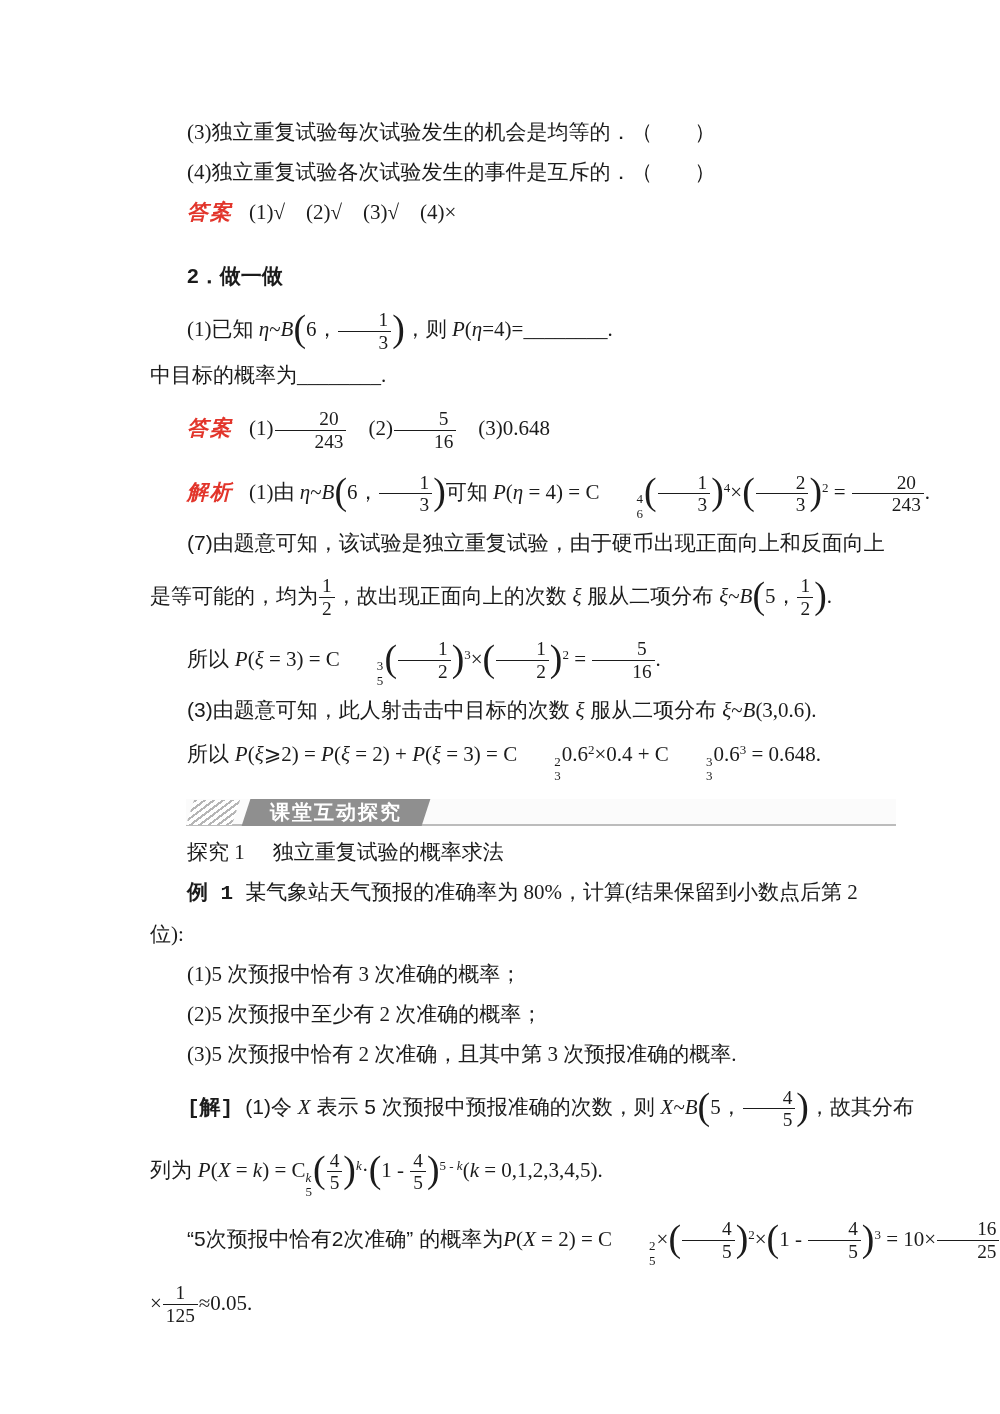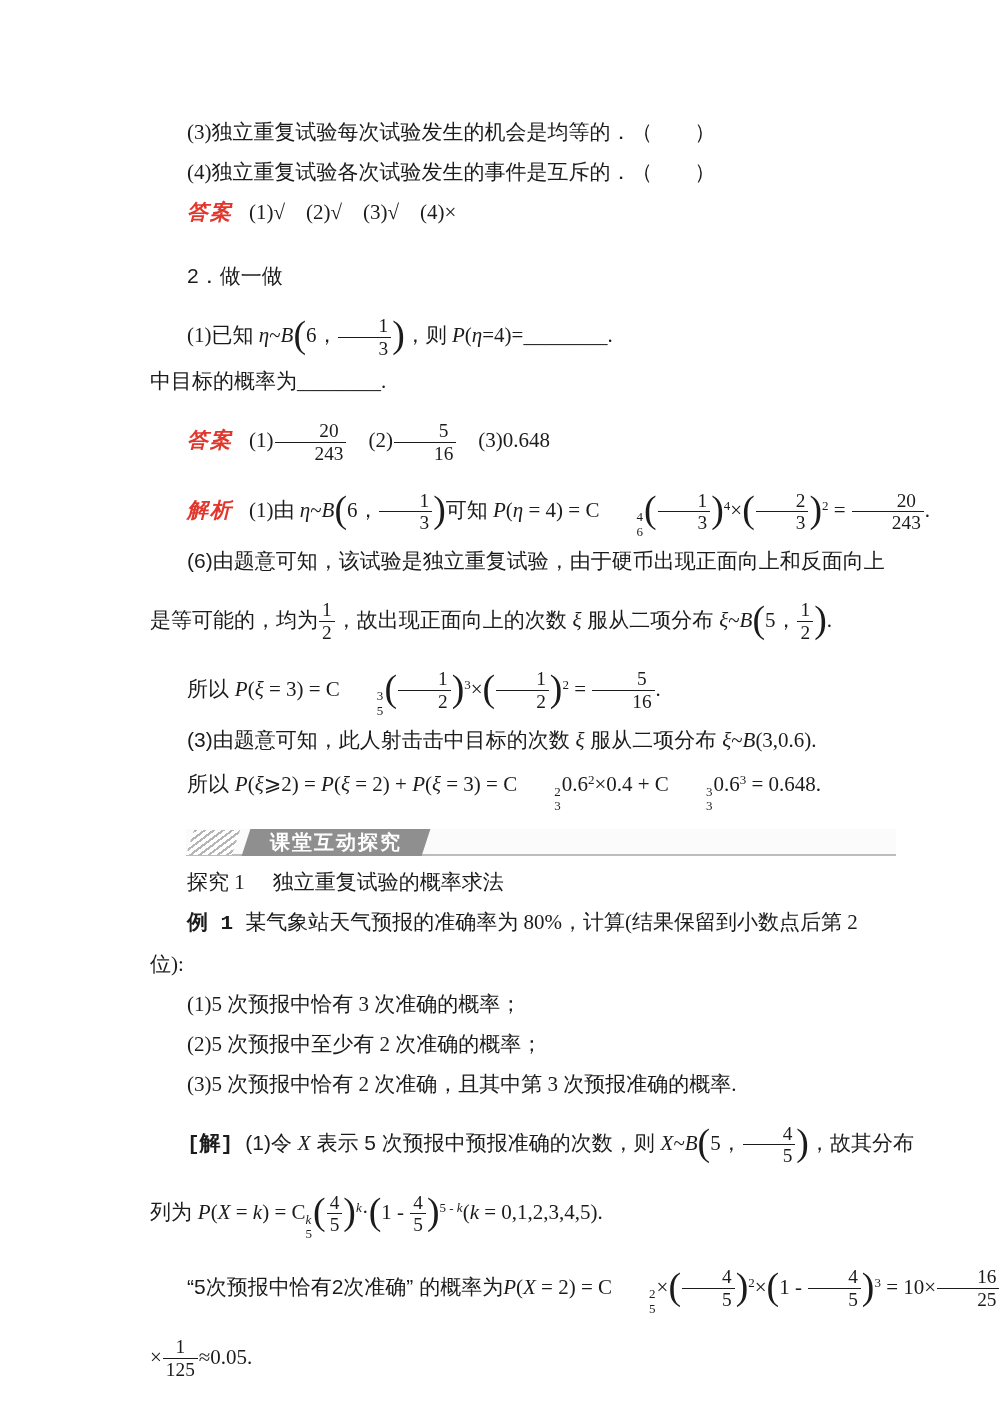--- a/index.html
+++ b/index.html
@@ -13,36 +13,36 @@
   *{box-sizing:border-box;}
   html,body{margin:0;padding:0;}
   body{
     width:1000px;height:1414px;background:#ffffff;color:var(--ink);
     font-size:21px;overflow:hidden;
     font-family:"Liberation Serif","DejaVu Serif",serif;
   }
   .page{position:relative;width:1000px;height:1414px;padding:110px 145px 12px 150px;}
   p{margin:0;white-space:nowrap;}
   .p-plain{line-height:36px;margin-top:4px;}
-  .p-math{line-height:44px;margin-top:19px;}
+  .p-math{line-height:44px;margin-top:13px;}
   .ind{text-indent:37px;}
   .serif{font-family:"Liberation Serif","DejaVu Serif",serif;}
   .sans{font-family:"Liberation Sans","DejaVu Sans",sans-serif;}
   .red-lbl{
     color:var(--accent-red);
     font-family:"Liberation Sans","DejaVu Sans",sans-serif;
     font-weight:bold;letter-spacing:2px;margin-right:16px;font-style:italic;
   }
   .bold-lbl{
     font-family:Liberation Mono, monospace;
     font-weight:bold;margin-right:12px;
   }
   .heading{
     font-family:"Liberation Sans","DejaVu Sans",sans-serif;
-    font-weight:normal;
+    font-weight:bold;
     margin-top:28px;
   }
   .topic-label{margin-right:28px;}
   
   .sg-t{}
   .sg-m{font-family:"Liberation Serif","DejaVu Serif",serif;}
   .sg-i{font-family:"Liberation Serif","DejaVu Serif",serif;font-style:italic;}
   .sg-it{font-style:italic;}
   .sg-sp{font-family:"Liberation Serif","DejaVu Serif",serif;font-size:0.62em;vertical-align:0.55em;}
   .sg-bp{
@@ -100,21 +100,21 @@
     <span class="red-lbl">答案</span><span><span class="sg-t">(1)</span><span class="sg-fr"><span class="sg-fn">20</span><span class="sg-fd">243</span></span><span class="sg-t">　(2)</span><span class="sg-fr"><span class="sg-fn">5</span><span class="sg-fd">16</span></span><span class="sg-t">　(3)0.648</span></span>
   </p>
 
   <p class="p-math ind serif">
     <span class="red-lbl">解析</span><span><span class="sg-t">(1)由 </span><span class="sg-i">η</span><span class="sg-m">~</span><span class="sg-i">B</span><span class="sg-bp">(</span><span class="sg-m">6，</span><span class="sg-fr"><span class="sg-fn">1</span><span class="sg-fd">3</span></span><span class="sg-bp">)</span><span class="sg-t">可知 </span><span class="sg-i">P</span><span class="sg-m">(</span><span class="sg-i">η</span><span class="sg-m"> = 4) = C</span><span class="sg-st">
           <span class="sg-su">4</span>
           <span class="sg-sb">6</span>
         </span><span class="sg-bp">(</span><span class="sg-fr"><span class="sg-fn">1</span><span class="sg-fd">3</span></span><span class="sg-bp">)</span><span class="sg-sp">4</span><span class="sg-m">×</span><span class="sg-bp">(</span><span class="sg-fr"><span class="sg-fn">2</span><span class="sg-fd">3</span></span><span class="sg-bp">)</span><span class="sg-sp">2</span><span class="sg-m"> = </span><span class="sg-fr"><span class="sg-fn">20</span><span class="sg-fd">243</span></span><span class="sg-m">.</span></span>
   </p>
 
-  <p class="p-plain ind sans">(6)由题意可知，该试验是独立重复试验，由于硬币出现正面向上和反面向上</p>
+  <p class="p-plain ind sans">(7)由题意可知，该试验是独立重复试验，由于硬币出现正面向上和反面向上</p>
   <p class="p-math sans"><span class="sg-t">是等可能的，均为</span><span class="sg-fr"><span class="sg-fn">1</span><span class="sg-fd">2</span></span><span class="sg-t">，故出现正面向上的次数 </span><span class="sg-i">ξ</span><span class="sg-t"> 服从二项分布 </span><span class="sg-i">ξ</span><span class="sg-m">~</span><span class="sg-i">B</span><span class="sg-bp">(</span><span class="sg-m">5，</span><span class="sg-fr"><span class="sg-fn">1</span><span class="sg-fd">2</span></span><span class="sg-bp">)</span><span class="sg-m">.</span></p>
   <p class="p-math ind sans"><span class="sg-t">所以 </span><span class="sg-i">P</span><span class="sg-m">(</span><span class="sg-i">ξ</span><span class="sg-m"> = 3) = C</span><span class="sg-st">
         <span class="sg-su">3</span>
         <span class="sg-sb">5</span>
       </span><span class="sg-bp">(</span><span class="sg-fr"><span class="sg-fn">1</span><span class="sg-fd">2</span></span><span class="sg-bp">)</span><span class="sg-sp">3</span><span class="sg-m">×</span><span class="sg-bp">(</span><span class="sg-fr"><span class="sg-fn">1</span><span class="sg-fd">2</span></span><span class="sg-bp">)</span><span class="sg-sp">2</span><span class="sg-m"> = </span><span class="sg-fr"><span class="sg-fn">5</span><span class="sg-fd">16</span></span><span class="sg-m">.</span></p>
   <p class="p-plain ind sans"><span class="sg-t">(3)由题意可知，此人射击击中目标的次数 </span><span class="sg-i">ξ</span><span class="sg-t"> 服从二项分布 </span><span class="sg-i">ξ</span><span class="sg-m">~</span><span class="sg-i">B</span><span class="sg-m">(3,0.6).</span></p>
   <p class="p-plain ind sans"><span class="sg-t">所以 </span><span class="sg-i">P</span><span class="sg-m">(</span><span class="sg-i">ξ</span><span class="sg-m">⩾2) = </span><span class="sg-i">P</span><span class="sg-m">(</span><span class="sg-i">ξ</span><span class="sg-m"> = 2) + </span><span class="sg-i">P</span><span class="sg-m">(</span><span class="sg-i">ξ</span><span class="sg-m"> = 3) = C</span><span class="sg-st">
         <span class="sg-su">2</span>
         <span class="sg-sb">3</span>
       </span><span class="sg-m">0.6</span><span class="sg-sp">2</span><span class="sg-m">×0.4 + C</span><span class="sg-st">

